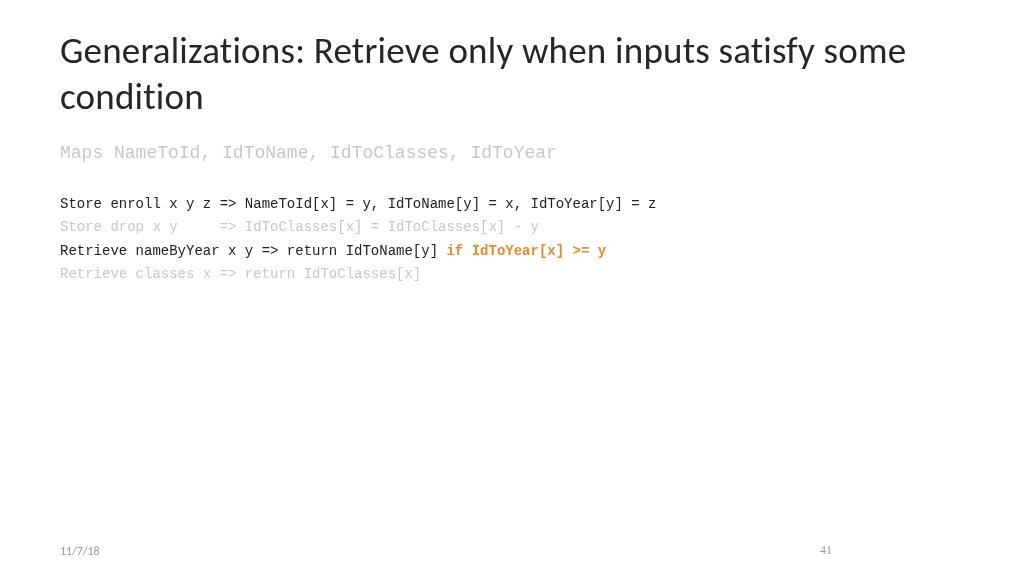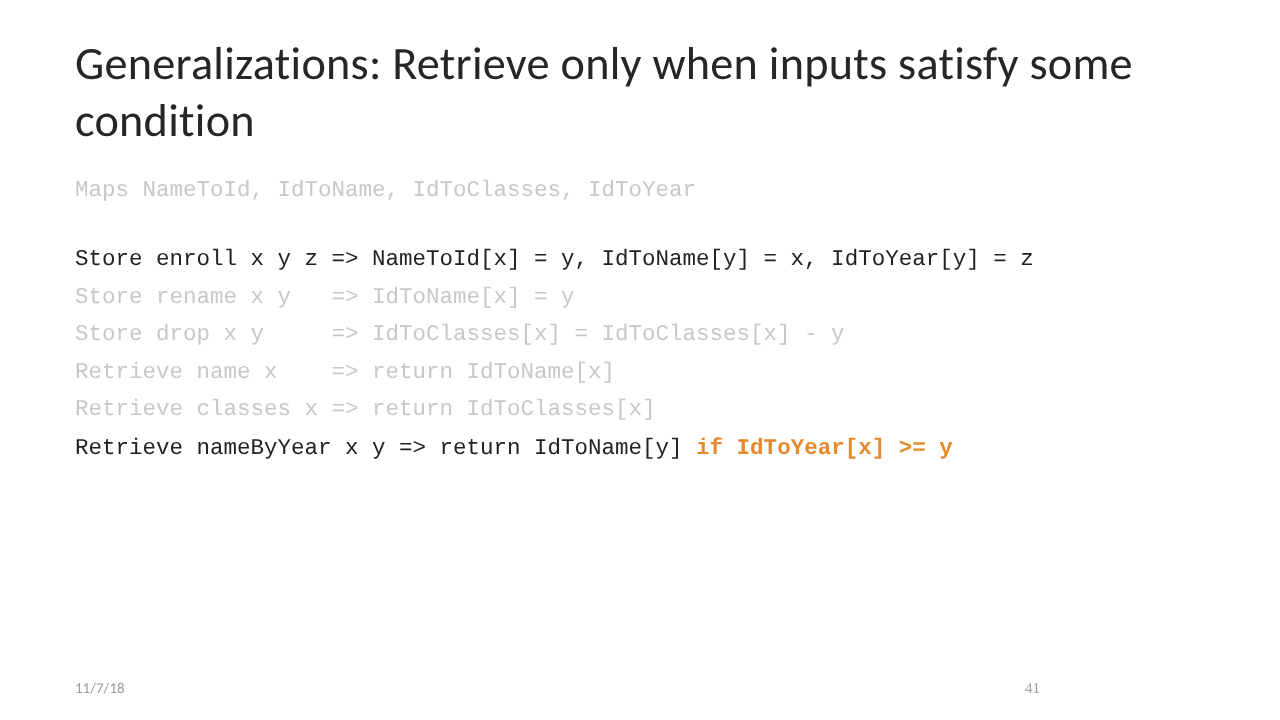--- a/index.html
+++ b/index.html
@@ -27,21 +27,21 @@
       letter-spacing: 0.2px;
     }
     .maps-line {
       font-family: Consolas, "Courier New", monospace;
       font-size: 18px;
       color: #c8c8c8;
       margin-bottom: 30px;
     }
     .code-block {
       font-family: Consolas, "Courier New", monospace;
-      font-size: 18px;
+      font-size: 14px;
       line-height: 1.68;
     }
     .code-line {
       white-space: pre;
     }
     .faded {
       color: #c8c8c8;
     }
     .strong {
       color: #222222;
@@ -80,24 +80,22 @@
 </head>
 <body>
 
 <div class="slide">
   <h1 class="title">Generalizations: Retrieve only when inputs satisfy some condition</h1>
 
   <div class="maps-line">Maps NameToId, IdToName, IdToClasses, IdToYear</div>
 
   <div class="code-block">
     <div class="code-line strong">Store enroll x y z =&gt; NameToId[x] = y, IdToName[y] = x, IdToYear[y] = z</div>
-    <div class="code-line faded">Store rename x y   =&gt; IdToName[x] = y</div>
     <div class="code-line faded">Store drop x y     =&gt; IdToClasses[x] = IdToClasses[x] - y</div>
-    <div class="code-line faded">Retrieve name x    =&gt; return IdToName[x]</div>
+    <div class="code-line"><span class="strong">Retrieve nameByYear x y =&gt; return IdToName[y] </span><span class="highlight">if IdToYear[x] &gt;= y</span></div>
     <div class="code-line faded">Retrieve classes x =&gt; return IdToClasses[x]</div>
-    <div class="code-line"><span class="strong">Retrieve nameByYear x y =&gt; return IdToName[y] </span><span class="highlight">if IdToYear[x] &gt;= y</span></div>
   </div>
 </div>
 
 <div class="footer">
   <div class="footer-left">11/7/18</div>
   <div class="footer-right">41</div>
 </div>
 
 </body></html>

